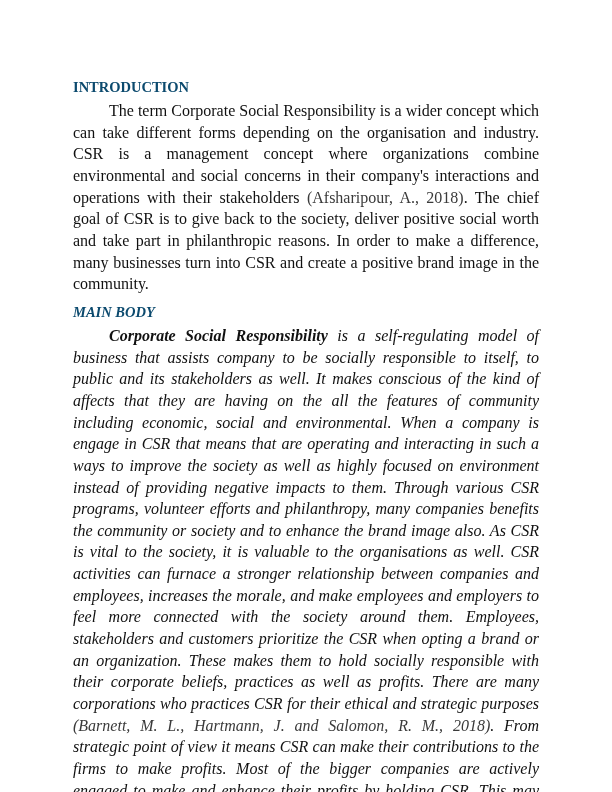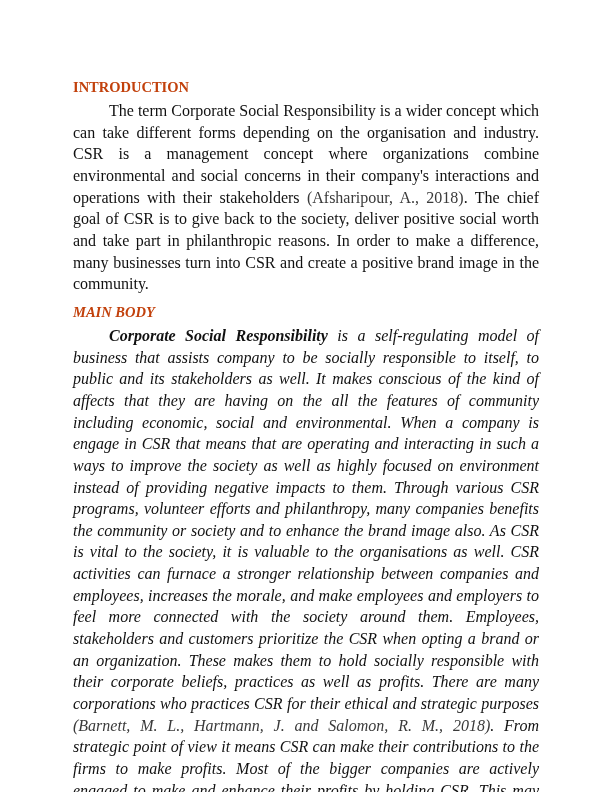--- a/index.html
+++ b/index.html
@@ -1,20 +1,20 @@
 <!DOCTYPE html>
 <html><head>
 <meta charset="utf-8">
 <style>
   html, body { margin: 0; padding: 0; background: #ffffff; }
   body { width: 612px; height: 792px; position: relative; overflow: hidden;
          font-family: "Liberation Serif", serif; color: #111; }
   .page { position: absolute; left: 73px; top: 78px; width: 466px; }
   h2 { font-family: "Liberation Serif", serif; font-weight: bold; font-size: 14.5px;
-       margin: 0 0 4px 0; line-height: 18px; color: #c2410c; }
+       margin: 0 0 4px 0; line-height: 18px; color: #0c4a6e; }
   p { margin: 0; font-size: 16px; line-height: 21.65px; text-align: justify;
       text-indent: 36px; }
   .cite { color: #3a3a3a; }
   .sec2 { margin-top: 8px; font-style: italic; }
   b { font-weight: bold; }
 </style>
 </head>
 <body>
 
 <div class="page">

